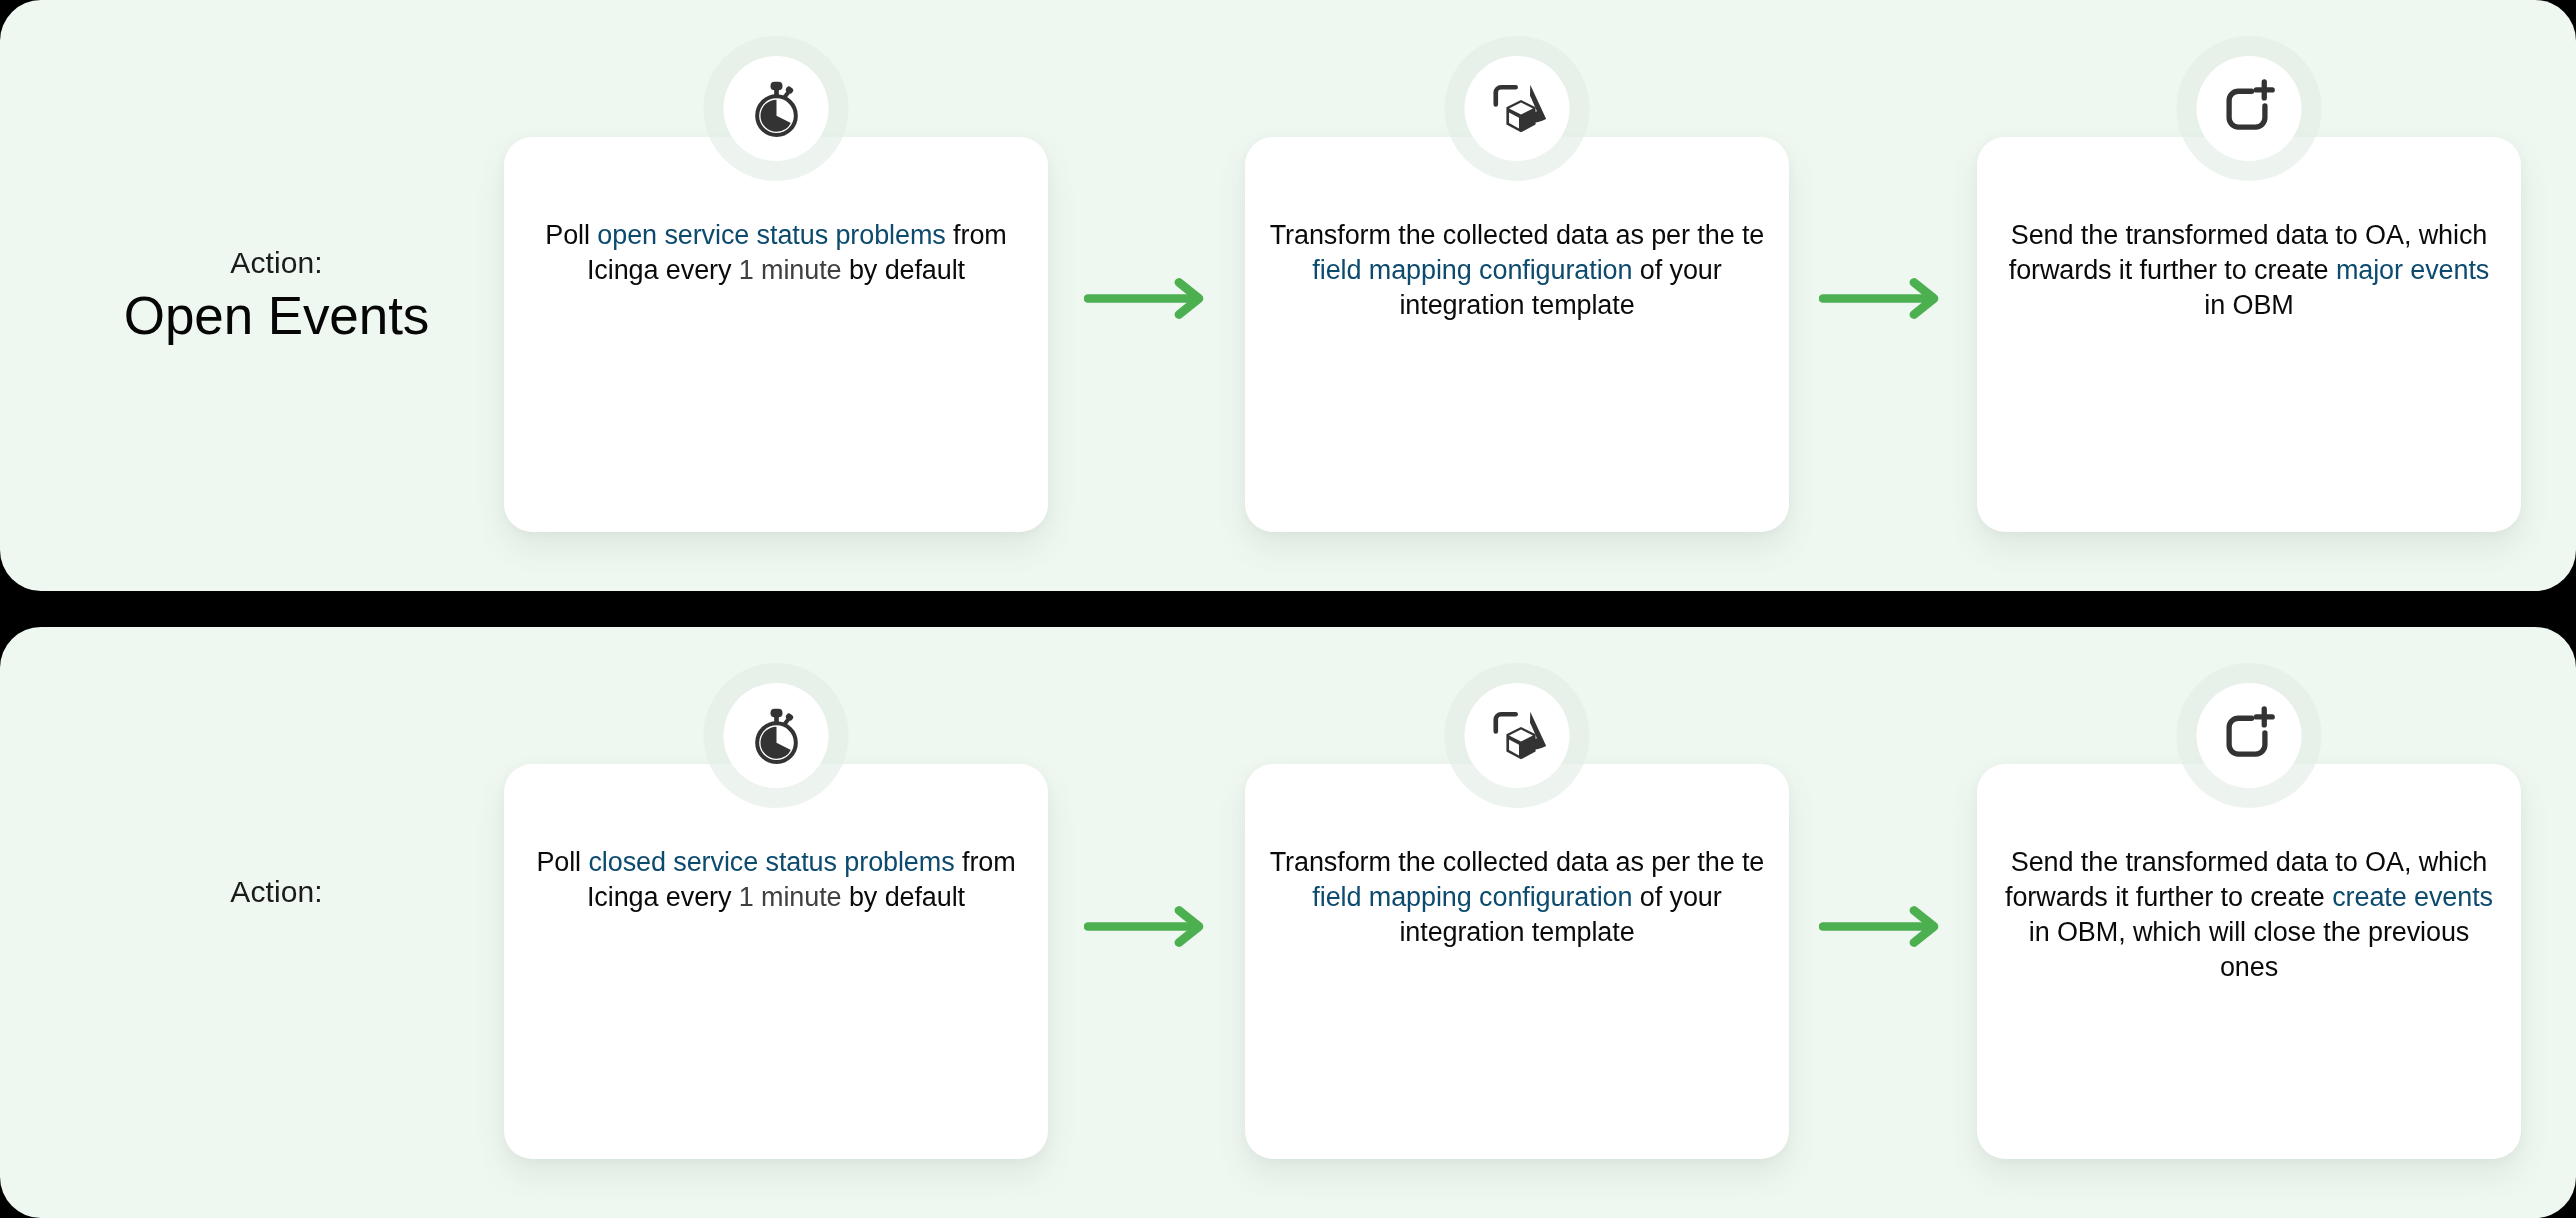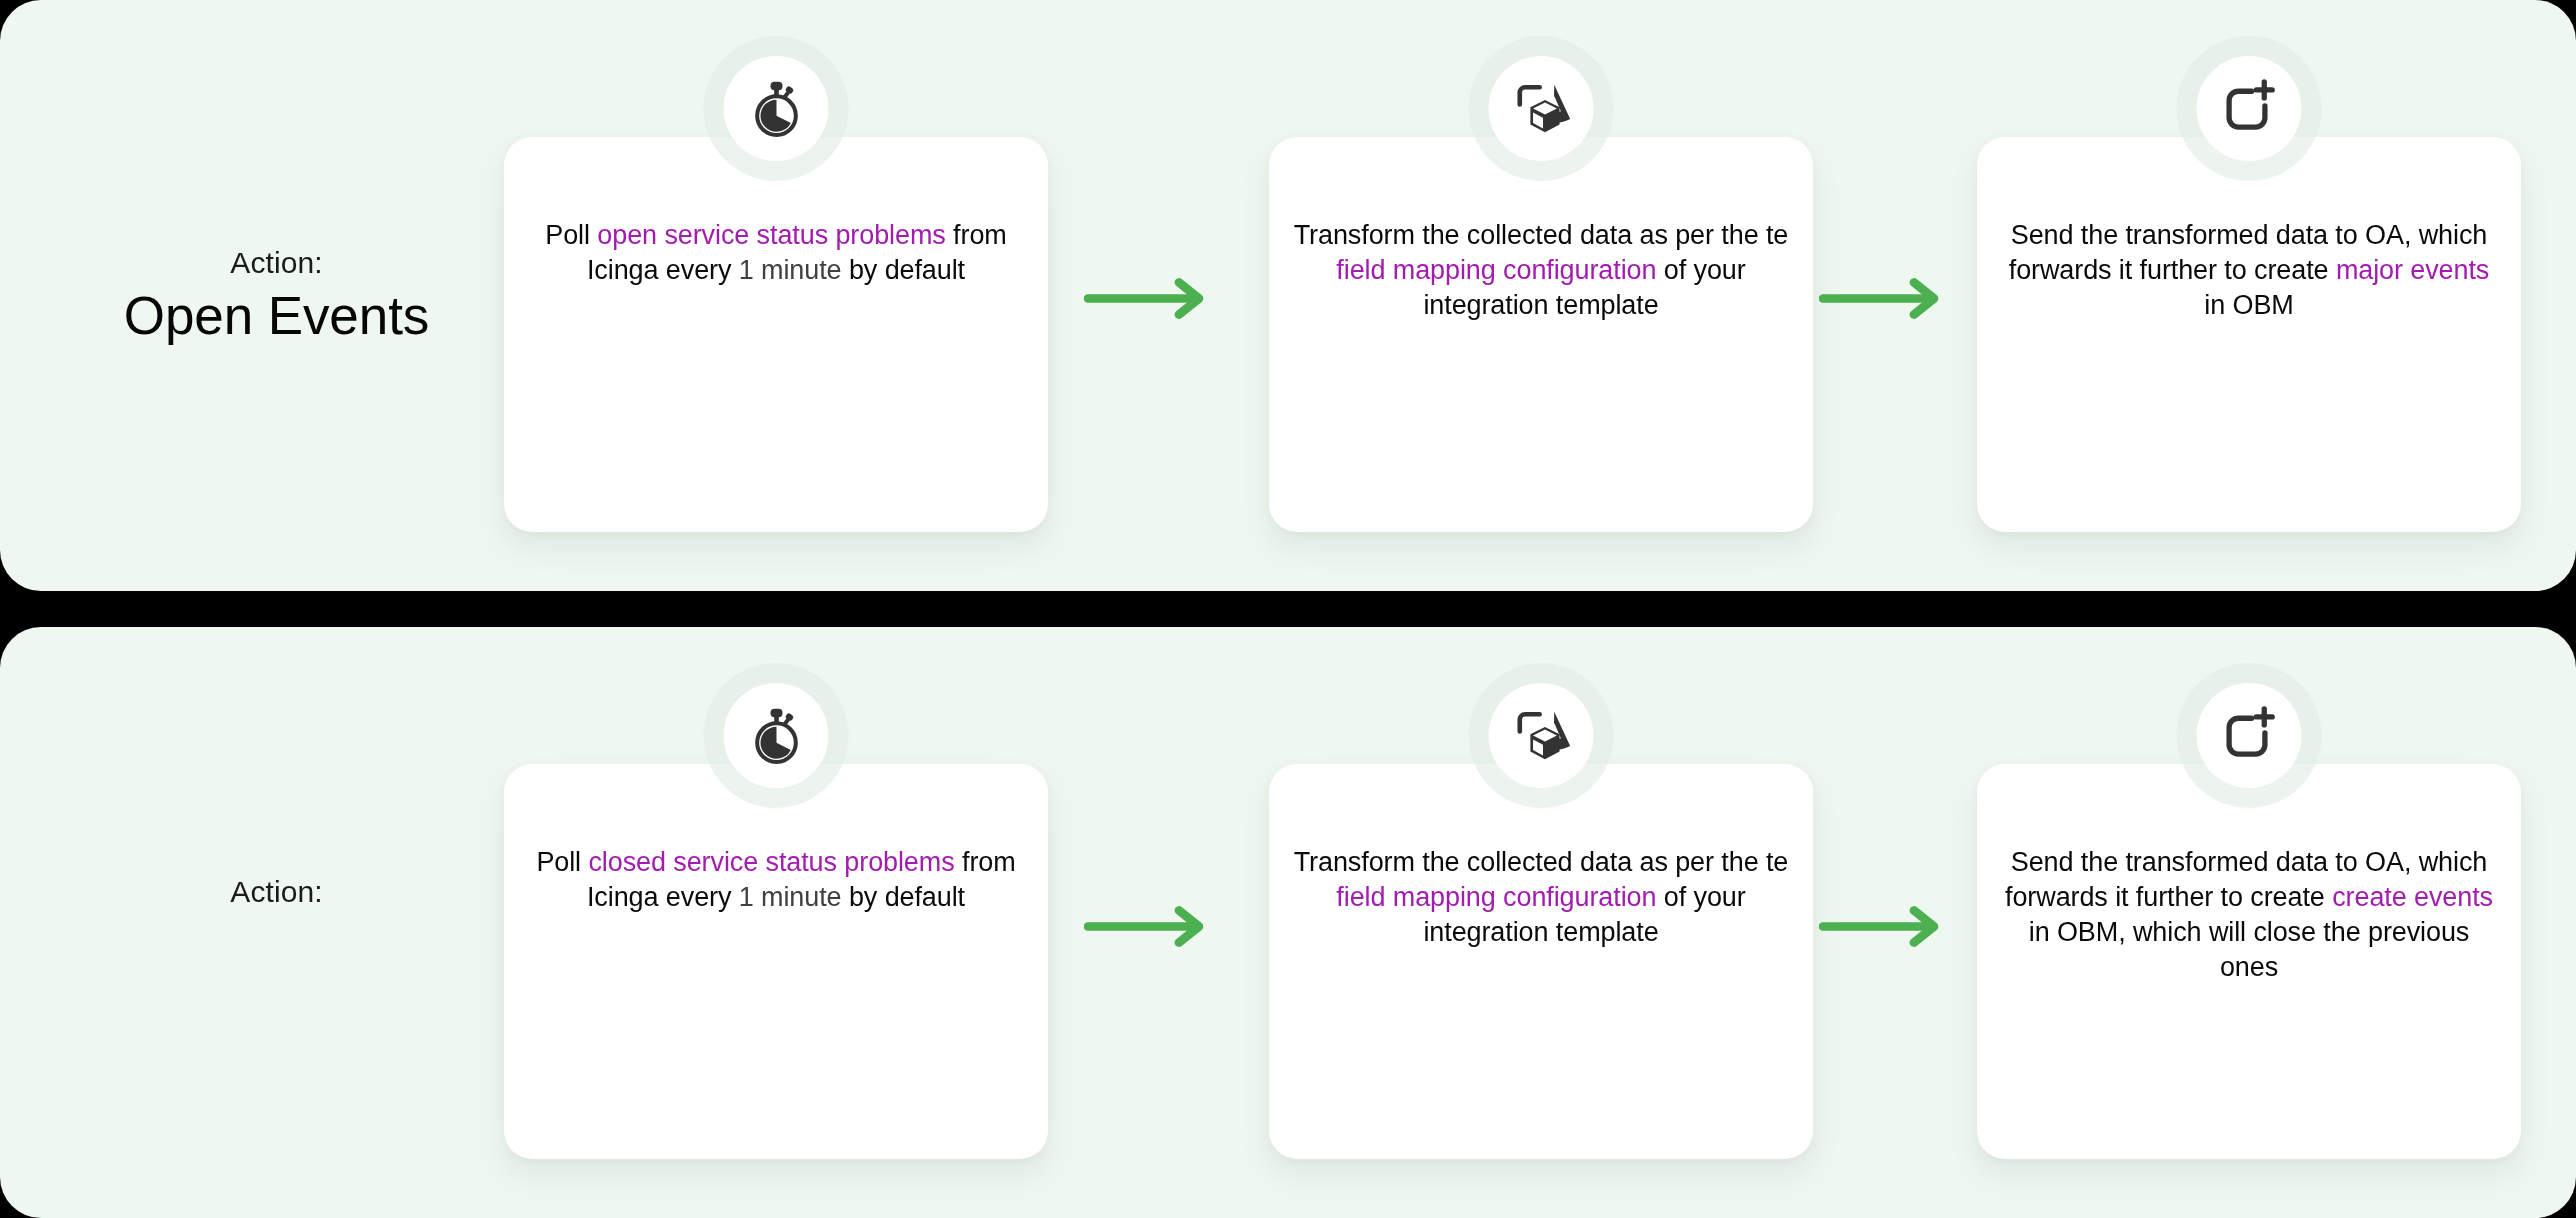--- a/index.html
+++ b/index.html
@@ -63,21 +63,21 @@
     left: 0;
     width: 2576px;
     height: 591px;
   }
 
   .card-wrap {
     position: absolute;
     width: 544px;
   }
   .card-wrap.c1 { left: 504px; }
-  .card-wrap.c2 { left: 1245px; margin-left: 24px; }
+  .card-wrap.c2 { left: 1245px; }
   .card-wrap.c3 { left: 1977px; }
 
   .open-panel .card-wrap   { top: 137px; }
   .closed-panel .card-wrap { top: 765px; }
 
   .card {
     position: relative;
     width: 544px;
     height: 395px;
     background: #FFFFFF;
@@ -108,21 +108,21 @@
   
   .card-text {
     padding: 0 24px;
     text-align: center;
     font-size: 27px;
     line-height: 1.30;
     color: #0a0a0a;
     letter-spacing: -0.1px;
     font-weight: 400;
   }
-  .hl-green { color: #a21caf; }
+  .hl-green { color: #0c4a6e; }
   .hl-blue  { color: #404040; }
 
   
   .arrow {
     position: absolute;
     width: 127px;
     height: 43px;
     z-index: 2;
   }
   .arrow.a1 { left: 1084px; }

